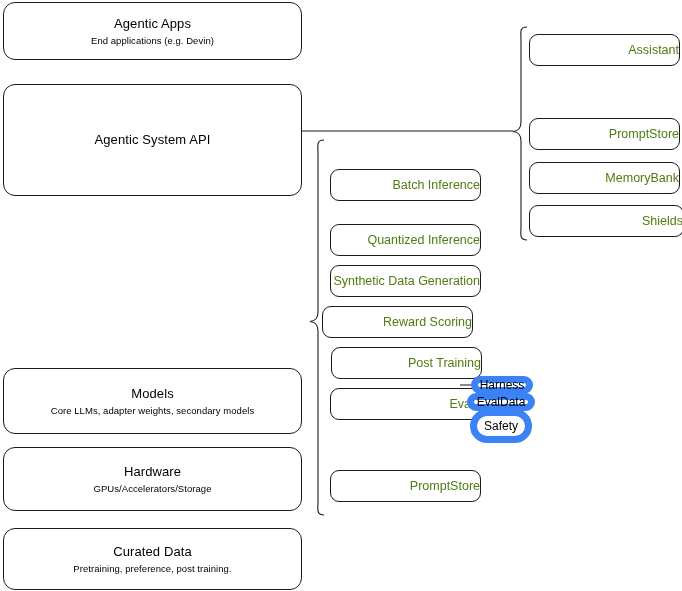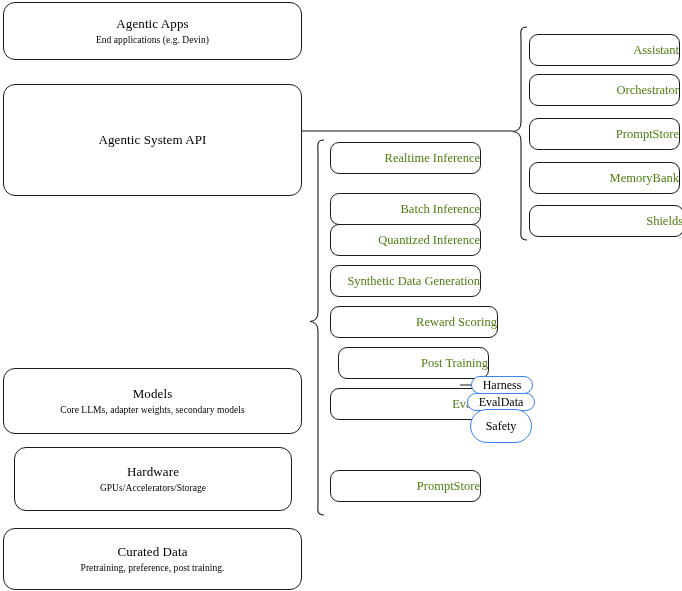--- a/index.html
+++ b/index.html
@@ -1,20 +1,20 @@
 <!DOCTYPE html>
 <html><head>
 <meta charset="utf-8">
 <style>
   html,body{margin:0;padding:0;background:#ffffff;}
   #canvas{
     position:relative;
     width:682px;height:591px;
     background:#ffffff;
-    font-family:Liberation Serif, serif;
+    font-family:Liberation Sans, sans-serif;
     overflow:hidden;
   }
   .node{
     position:absolute;
     box-sizing:border-box;
     border:1px solid #1a1a1a;
     border-radius:10px;
     background:#ffffff;
     display:flex;
     flex-direction:column;
@@ -43,21 +43,21 @@
     border:1px solid #1a1a1a;
     border-radius:9px;
     background:#ffffff;
     display:flex;align-items:center;justify-content:flex-end;
     font-size:12.5px;color:#4d7c0f;
     height:32px;
   }
   .pill{
     position:absolute;
     box-sizing:border-box;
-    border:1px solid #3b82f6;
+    border:7px solid #3b82f6;
     border-radius:999px;
     background:#ffffff;
     display:flex;align-items:center;justify-content:center;
     font-size:12px;color:#000;
   }
   .connector{position:absolute;left:0;top:0;width:682px;height:591px;pointer-events:none;}
 </style>
 </head>
 <body>
 
@@ -71,21 +71,21 @@
   <div class="node layer" style="left:3px;top:84px;width:299px;height:112px;">
     <div class="title">Agentic System API</div>
   </div>
 
 
   <div class="node layer" style="left:3px;top:368px;width:299px;height:66px;">
     <div class="title">Models</div>
     <div class="sub">Core LLMs, adapter weights, secondary models</div>
   </div>
 
-  <div class="node layer" style="left:14px;top:447px;width:278px;height:64px;">
+  <div class="node layer" style="left:3px;top:447px;width:299px;height:64px;">
     <div class="title">Hardware</div>
     <div class="sub">GPUs/Accelerators/Storage</div>
   </div>
 
   <div class="node layer" style="left:3px;top:528px;width:299px;height:62px;">
     <div class="title">Curated Data</div>
     <div class="sub">Pretraining, preference, post training.</div>
   </div>
 
   <svg class="connector" viewBox="0 0 682 591" xmlns="http://www.w3.org/2000/svg">
@@ -94,36 +94,33 @@
 
     <path d="M527,27 C519,27 521,33 521,40 L521,122 C521,129 518,131 513,131.5
              C518,132 521,134 521,141 L521,227 C521,234 519,240 527,240" fill="none" stroke="#1a1a1a" stroke-width="1.1"></path>
 
     <path d="M324,140 C316,140 318,146 318,153 L318,312 C318,319 315,321 310,321.5
              C315,322 318,324 318,331 L318,502 C318,509 316,515 324,515" fill="none" stroke="#1a1a1a" stroke-width="1.1"></path>
 
     <path d="M460,385 L478,385 M460,401 L474,401 M460,417 L478,417" fill="none" stroke="#1a1a1a" stroke-width="1.1"></path>
   </svg>
 
-  <div class="chip" style="left:330px;top:142px;width:151px;">
-    <span>Realtime Inference</span>
-  </div>
-  <div class="chip" style="left:330px;top:193px;width:151px;">
+  <div class="chip" style="left:330px;top:169px;width:151px;">
     <span>Batch Inference</span>
   </div>
   <div class="chip" style="left:330px;top:224px;width:151px;">
     <span>Quantized Inference</span>
   </div>
   <div class="chip" style="left:330px;top:265px;width:151px;">
     <span>Synthetic Data Generation</span>
   </div>
-  <div class="chip" style="left:330px;top:306px;width:168px;">
+  <div class="chip" style="left:322px;top:306px;width:151px;">
     <span>Reward Scoring</span>
   </div>
-  <div class="chip" style="left:338px;top:347px;width:151px;">
+  <div class="chip" style="left:331px;top:347px;width:151px;">
     <span>Post Training</span>
   </div>
   <div class="chip" style="left:330px;top:388px;width:151px;">
     <span>Evals</span>
   </div>
   <div class="chip" style="left:330px;top:470px;width:151px;">
     <span>PromptStore</span>
   </div>
 
   <div class="pill" style="left:471px;top:376px;width:62px;height:18px;">
@@ -132,23 +129,20 @@
   <div class="pill" style="left:467px;top:393px;width:68px;height:18px;">
     <span>EvalData</span>
   </div>
   <div class="pill" style="left:470px;top:409px;width:62px;height:34px;">
     <span>Safety</span>
   </div>
 
   <div class="chip" style="left:529px;top:34px;width:151px;">
     <span>Assistant</span>
   </div>
-  <div class="chip" style="left:529px;top:74px;width:151px;">
-    <span>Orchestrator</span>
-  </div>
   <div class="chip" style="left:529px;top:118px;width:151px;">
     <span>PromptStore</span>
   </div>
   <div class="chip" style="left:529px;top:162px;width:151px;">
     <span>MemoryBank</span>
   </div>
   <div class="chip" style="left:529px;top:205px;width:155px;">
     <span>Shields</span>
   </div>
 

